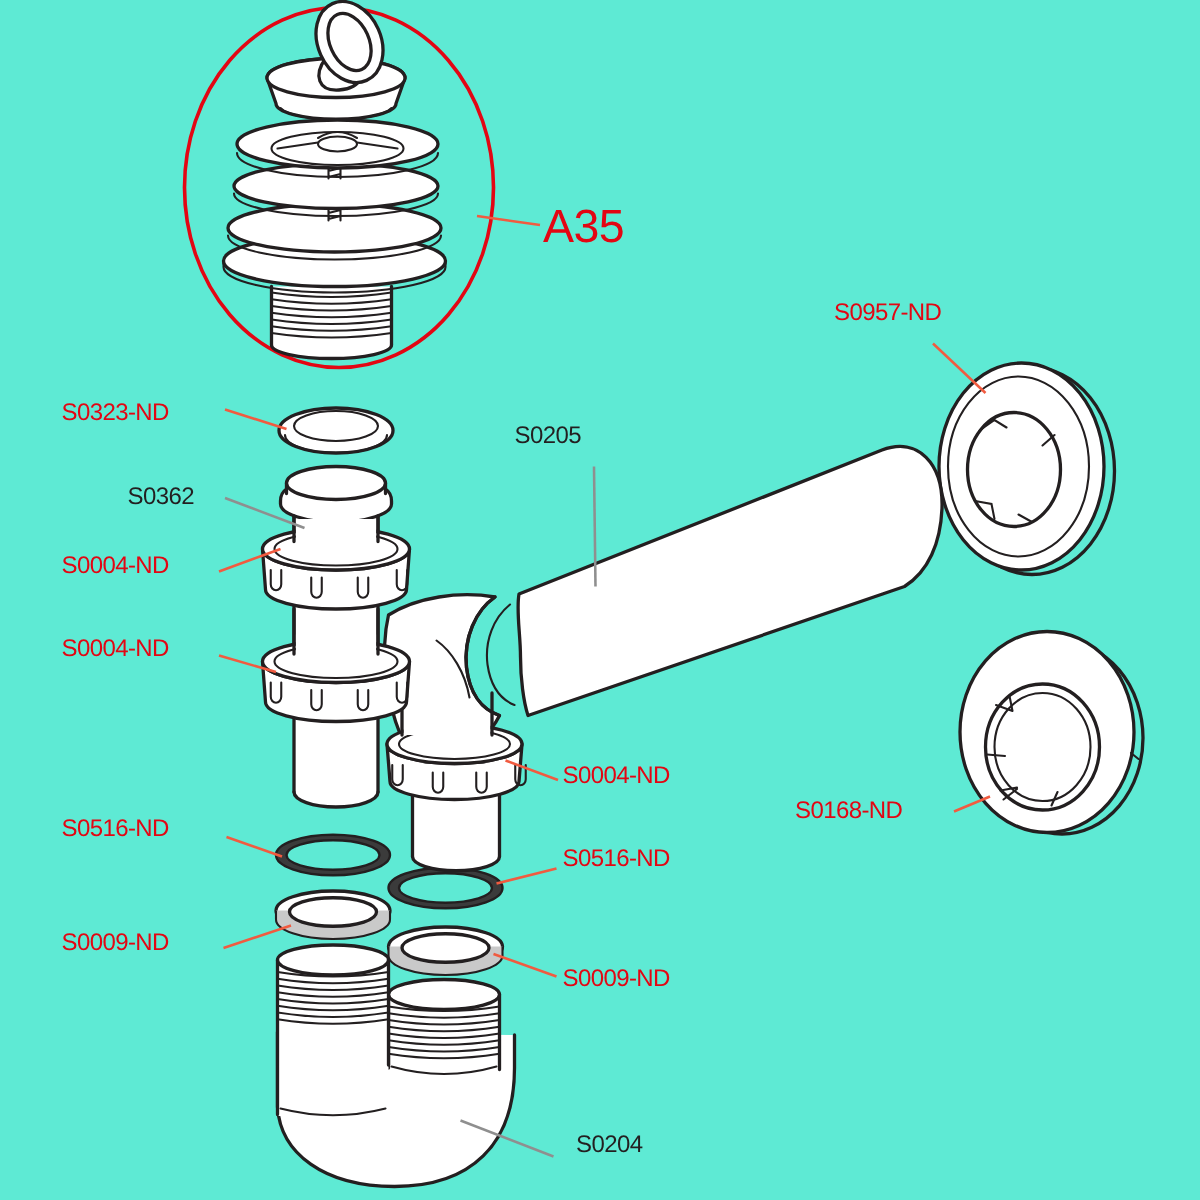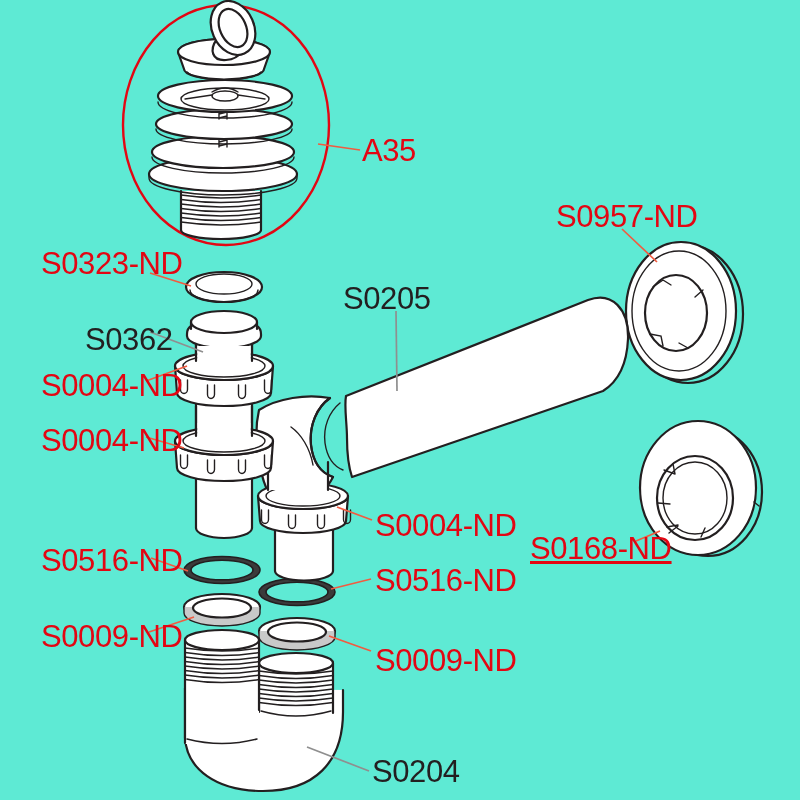--- a/index.html
+++ b/index.html
@@ -6,39 +6,39 @@
     --label-red:#e30613;
     --label-black:#231f20;
     --leader-red:#f15b40;
     --leader-gray:#8f8f8f;
     --ink:#231f20;
   }
   html,body{margin:0;padding:0;background:#fff;}
   .stage{position:relative;width:800px;height:800px;background:#5eead4;overflow:hidden;
          font-family:"Liberation Sans",sans-serif;}
   .stage svg{position:absolute;left:0;top:0;}
-  .lbl{position:absolute;white-space:nowrap;font-size:31px;letter-spacing:-0.4px;
+  .lbl{position:absolute;white-space:nowrap;font-size:16px;letter-spacing:-0.4px;
        color:var(--label-black);line-height:1.05;}
   .lbl.red{color:var(--label-red);}
   .lbl.big{font-size:31px;}
   
   .p-a35    {left:362px;top:135px;}
-  .p-s0323  {left:41px; top:248px;}
+  .p-s0323  {left:41px; top:268px;}
   .p-s0362  {left:85px; top:324px;}
   .p-s0004a {left:41px; top:370px;}
   .p-s0004b {left:41px; top:425px;}
   .p-s0205  {left:343px;top:283px;}
   .p-s0957  {left:556px;top:201px;}
   .p-s0004c {left:375px;top:510px;}
-  .p-s0168  {left:530px;top:533px;text-decoration:underline;}
+  .p-s0168  {left:530px;top:533px;}
   .p-s0516l {left:41px; top:545px;}
   .p-s0516r {left:375px;top:565px;}
   .p-s0009l {left:41px; top:621px;}
   .p-s0009r {left:375px;top:645px;}
-  .p-s0204  {left:372px;top:756px;text-align:center;}
+  .p-s0204  {left:384px;top:756px;text-align:center;}
   
   .o{fill:#fff;stroke:var(--ink);stroke-width:2.2;stroke-linecap:round;stroke-linejoin:round;}
   .n{fill:none;stroke:var(--ink);stroke-width:2.2;stroke-linecap:round;stroke-linejoin:round;}
   .t{fill:none;stroke:var(--ink);stroke-width:1.4;stroke-linecap:round;}
   .f{fill:#fff;stroke:none;}
   .redel{fill:none;stroke:var(--label-red);stroke-width:2.4;}
   .lr{stroke:var(--leader-red);stroke-width:1.7;fill:none;}
   .lg{stroke:var(--leader-gray);stroke-width:1.7;fill:none;}
   .oring{fill:#3b3b3b;fill-rule:evenodd;stroke:var(--ink);stroke-width:1.6;}
   .band{fill:#c9c9c9;stroke:var(--ink);stroke-width:1.4;}

